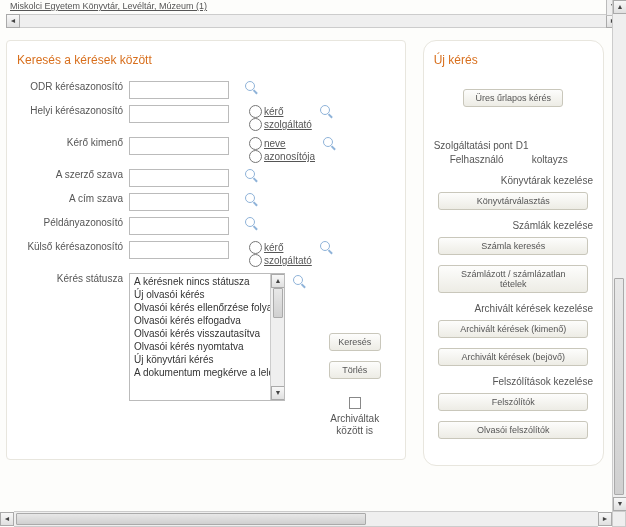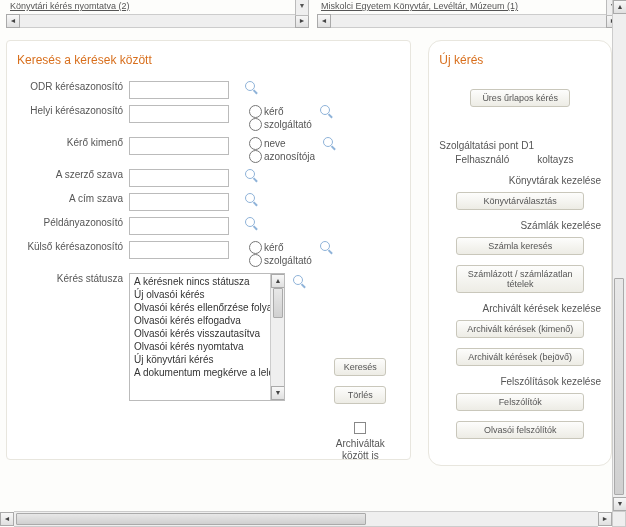--- a/index.html
+++ b/index.html
@@ -67,21 +67,21 @@
     flex: 1;
     height: 14px;
     background: #efefef;
     border-top: 1px solid #ccc;
     border-bottom: 1px solid #ccc;
   }
 
   .main-row {
     display: flex;
     gap: 17px;
-    padding: 12px 14px 6px 6px;
+    padding: 12px 22px 6px 6px;
   }
 
   .panel {
     border: 1px solid #e8e6de;
     border-radius: 4px;
     background: #fff;
     padding: 12px 10px;
     position: relative;
   }
   .panel-title {
@@ -114,21 +114,21 @@
     border: 1px solid #bbb;
     font-size: 10px;
     padding: 1px 3px;
     background: #fff;
   }
   .radio-col {
     margin-left: 20px;
     font-size: 10px;
     color: #555;
   }
-  .radio-col label { display: flex; align-items: center; gap: 2px; white-space: nowrap; overflow: hidden; }
+  .radio-col label { display: flex; align-items: center; gap: 2px; white-space: nowrap; overflow: hidden; text-decoration: underline; }
   .radio-col input { margin: 0; }
 
   .mag-icon {
     width: 14px;
     height: 14px;
     margin-left: 16px;
     position: relative;
     display: inline-block;
     flex-shrink: 0;
   }
@@ -187,36 +187,35 @@
     border-radius: 1px;
   }
   .lb-vscroll .track { flex: 1; }
 
   .action-col {
     position: absolute;
     right: 18px;
     top: 292px;
     width: 64px;
     text-align: center;
-    margin-top: 25px;
   }
   .btn {
     display: inline-block;
     min-width: 52px;
     padding: 3px 8px;
     font-size: 9px;
     background: linear-gradient(#fdfdfc,#edece5);
     border: 1px solid #c9c7bb;
     border-radius: 3px;
     color: #555;
     cursor: pointer;
     text-align: center;
     margin-bottom: 10px;
   }
-  .btn.wide { width: 128px; display: block; margin: 0 auto 10px; }
+  .btn.wide { width: 150px; display: block; margin: 0 auto 10px; }
   .checkbox-shape {
     width: 12px; height: 12px;
     border: 1px solid #888;
     background: #fff;
     display: inline-block;
     margin-bottom: 2px;
   }
   .archive-label {
     font-size: 10px;
     color: #555;
@@ -280,29 +279,20 @@
     bottom: 2px;
     background: linear-gradient(#e8e8e8,#d0d0d0);
     border: 1px solid #aaa;
     border-radius: 1px;
   }
 </style>
 </head>
 <body>
 
 <div class="top-row">
-  <div class="mini-panel">
-    <a class="mini-panel-link">Könyvtári kérés nyomtatva (2)</a>
-    <div class="vscroll"></div>
-    <div class="mini-hbar">
-      <div class="sb-btn">◄</div>
-      <div class="sb-track"></div>
-      <div class="sb-btn">►</div>
-    </div>
-  </div>
   <div class="mini-panel">
     <a class="mini-panel-link">Miskolci Egyetem Könyvtár, Levéltár, Múzeum (1)</a>
     <div class="vscroll"></div>
     <div class="mini-hbar">
       <div class="sb-btn">◄</div>
       <div class="sb-track"></div>
       <div class="sb-btn">►</div>
     </div>
   </div>
 </div>

